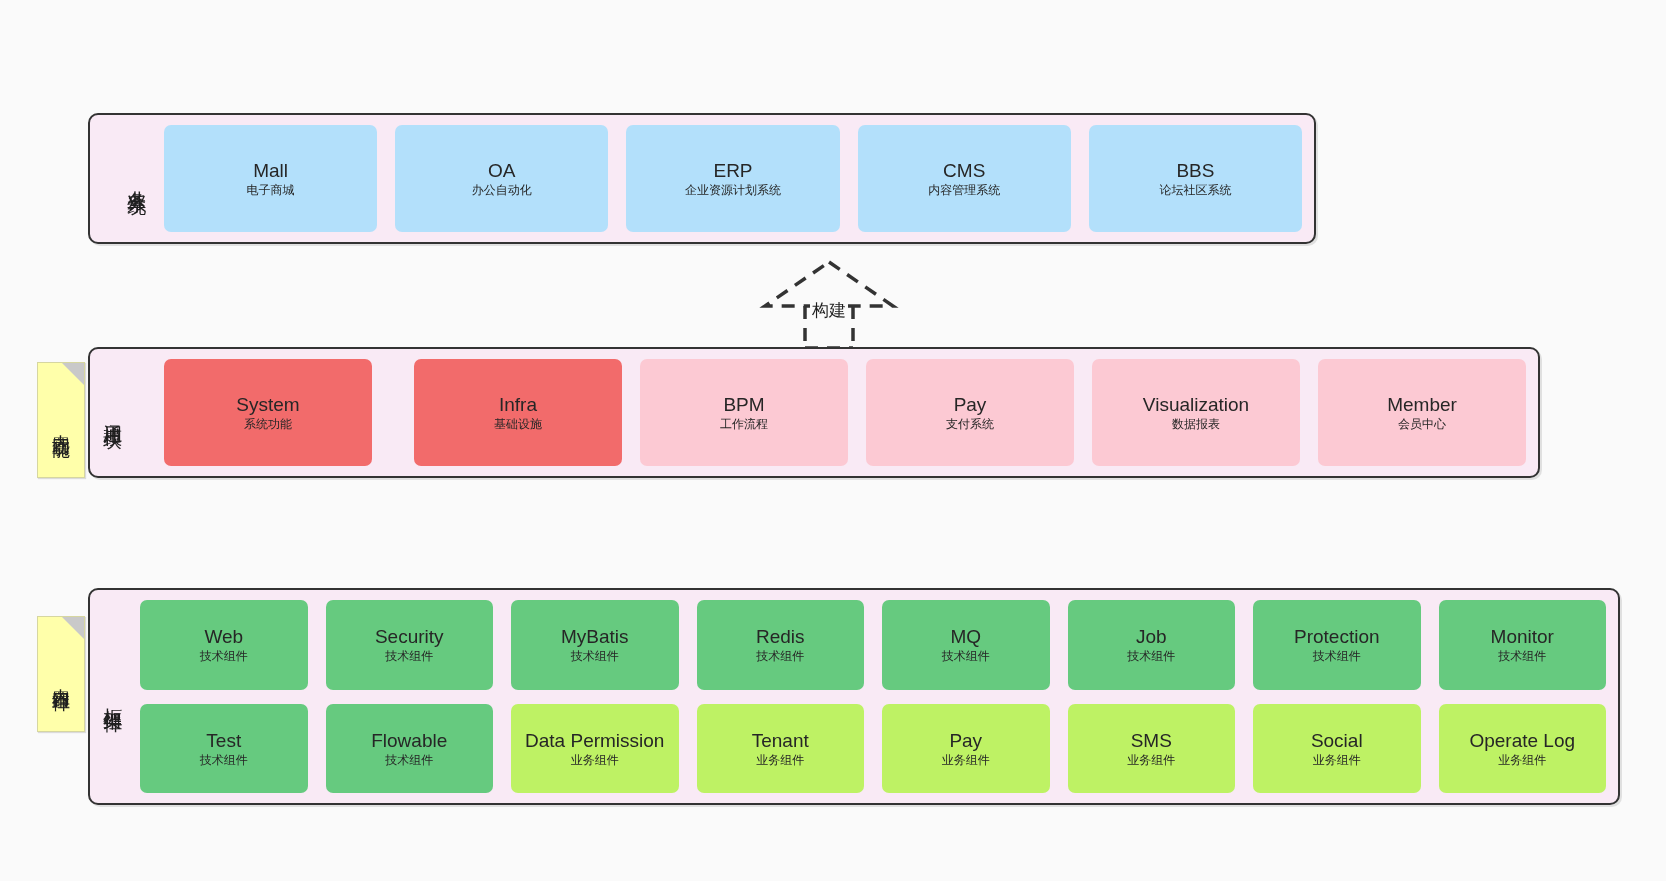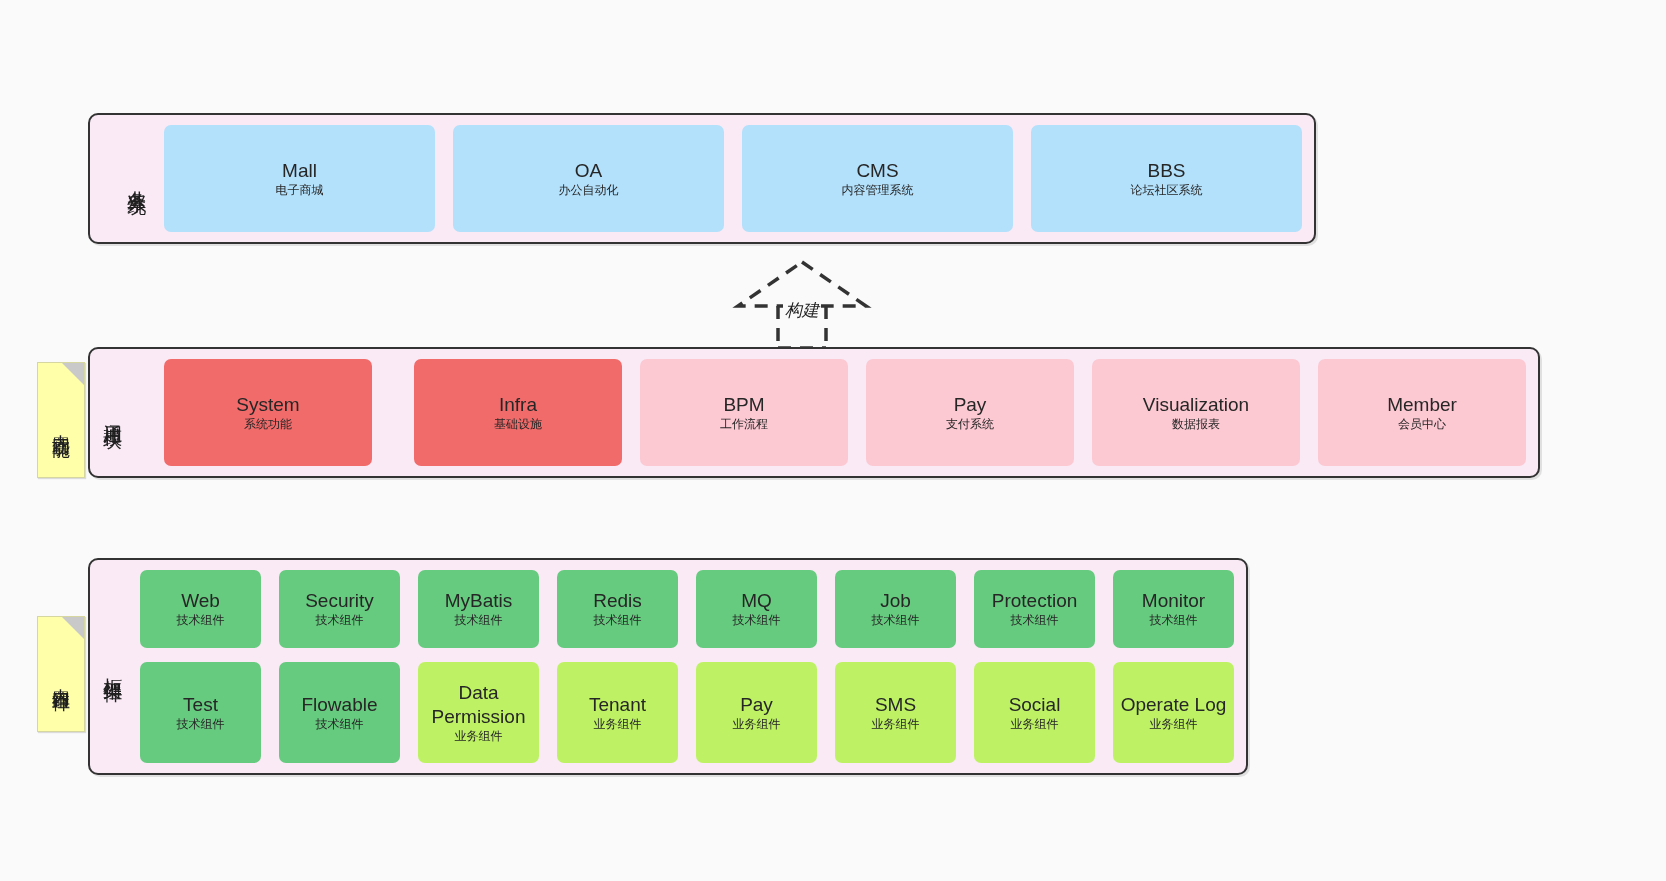--- a/index.html
+++ b/index.html
@@ -129,33 +129,37 @@
 
         <div class="card c-blue">
           <span class="t-en">Mall</span>
           <span class="t-cn">电子商城</span>
         </div>
         <div class="card c-blue">
           <span class="t-en">OA</span>
           <span class="t-cn">办公自动化</span>
         </div>
         <div class="card c-blue">
+          <span class="t-en">ERP</span>
+          <span class="t-cn">企业资源计划系统</span>
+        </div>
+        <div class="card c-blue">
           <span class="t-en">CMS</span>
           <span class="t-cn">内容管理系统</span>
         </div>
         <div class="card c-blue">
           <span class="t-en">BBS</span>
           <span class="t-cn">论坛社区系统</span>
         </div>
 
       </div>
     </div>
   </div>
 
-  <div class="arrow-group" style="left:728px; top:258px; width:148px; height:92px;font-style:italic;">
+  <div class="arrow-group" style="left:755px; top:258px; width:148px; height:92px;">
     <svg width="148" height="92" viewBox="0 0 148 92">
       <path d="M 74 4 L 138 48 L 10 48 Z" fill="#fafafa" stroke="#333333" stroke-width="3.5" stroke-dasharray="13,9" stroke-linejoin="miter"></path>
       <path d="M 50 48 L 50 92 M 98 48 L 98 92 M 50 90 L 98 90" fill="none" stroke="#333333" stroke-width="3.5" stroke-dasharray="13,9"></path>
     </svg>
     <span class="arrow-label" style="top:41px;">构建</span>
   </div>
 
   <div class="note" style="left:37px; top:362px; width:48px; height:116px;">
     <span class="fold"></span>
     <span class="note-text">内置功能</span>
@@ -194,21 +198,21 @@
       </div>
     </div>
   </div>
 
 
   <div class="note" style="left:37px; top:616px; width:48px; height:116px;">
     <span class="fold"></span>
     <span class="note-text">内置组件</span>
   </div>
 
-  <div class="layer" style="left:88px; top:558px; width:1160px; height:217px;">
+  <div class="layer" style="left:88px; top:588px; width:1532px; height:217px;">
     <div class="layer-title">框架组件</div>
     <div class="cards">
 
       <div class="card-row">
         <div class="card c-green">
           <span class="t-en">Web</span>
           <span class="t-cn">技术组件</span>
         </div>
         <div class="card c-green">
           <span class="t-en">Security</span>

